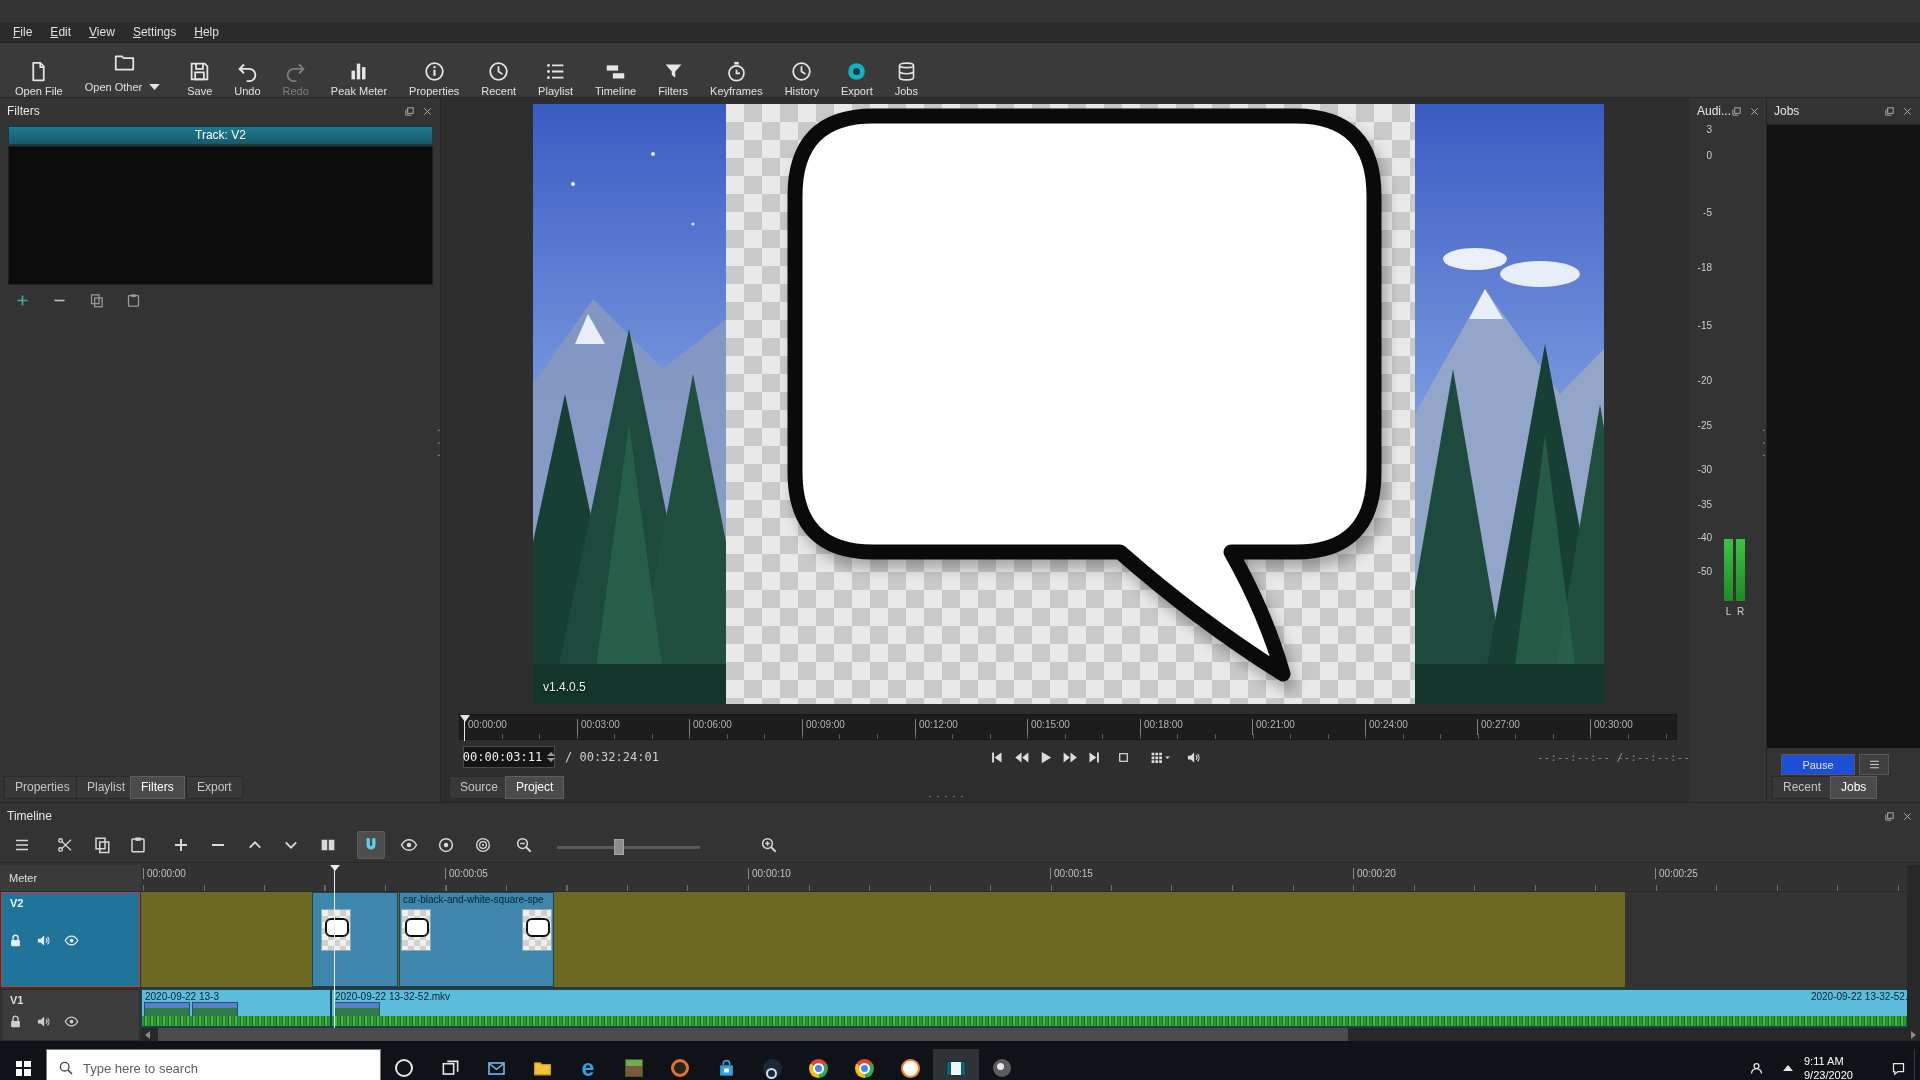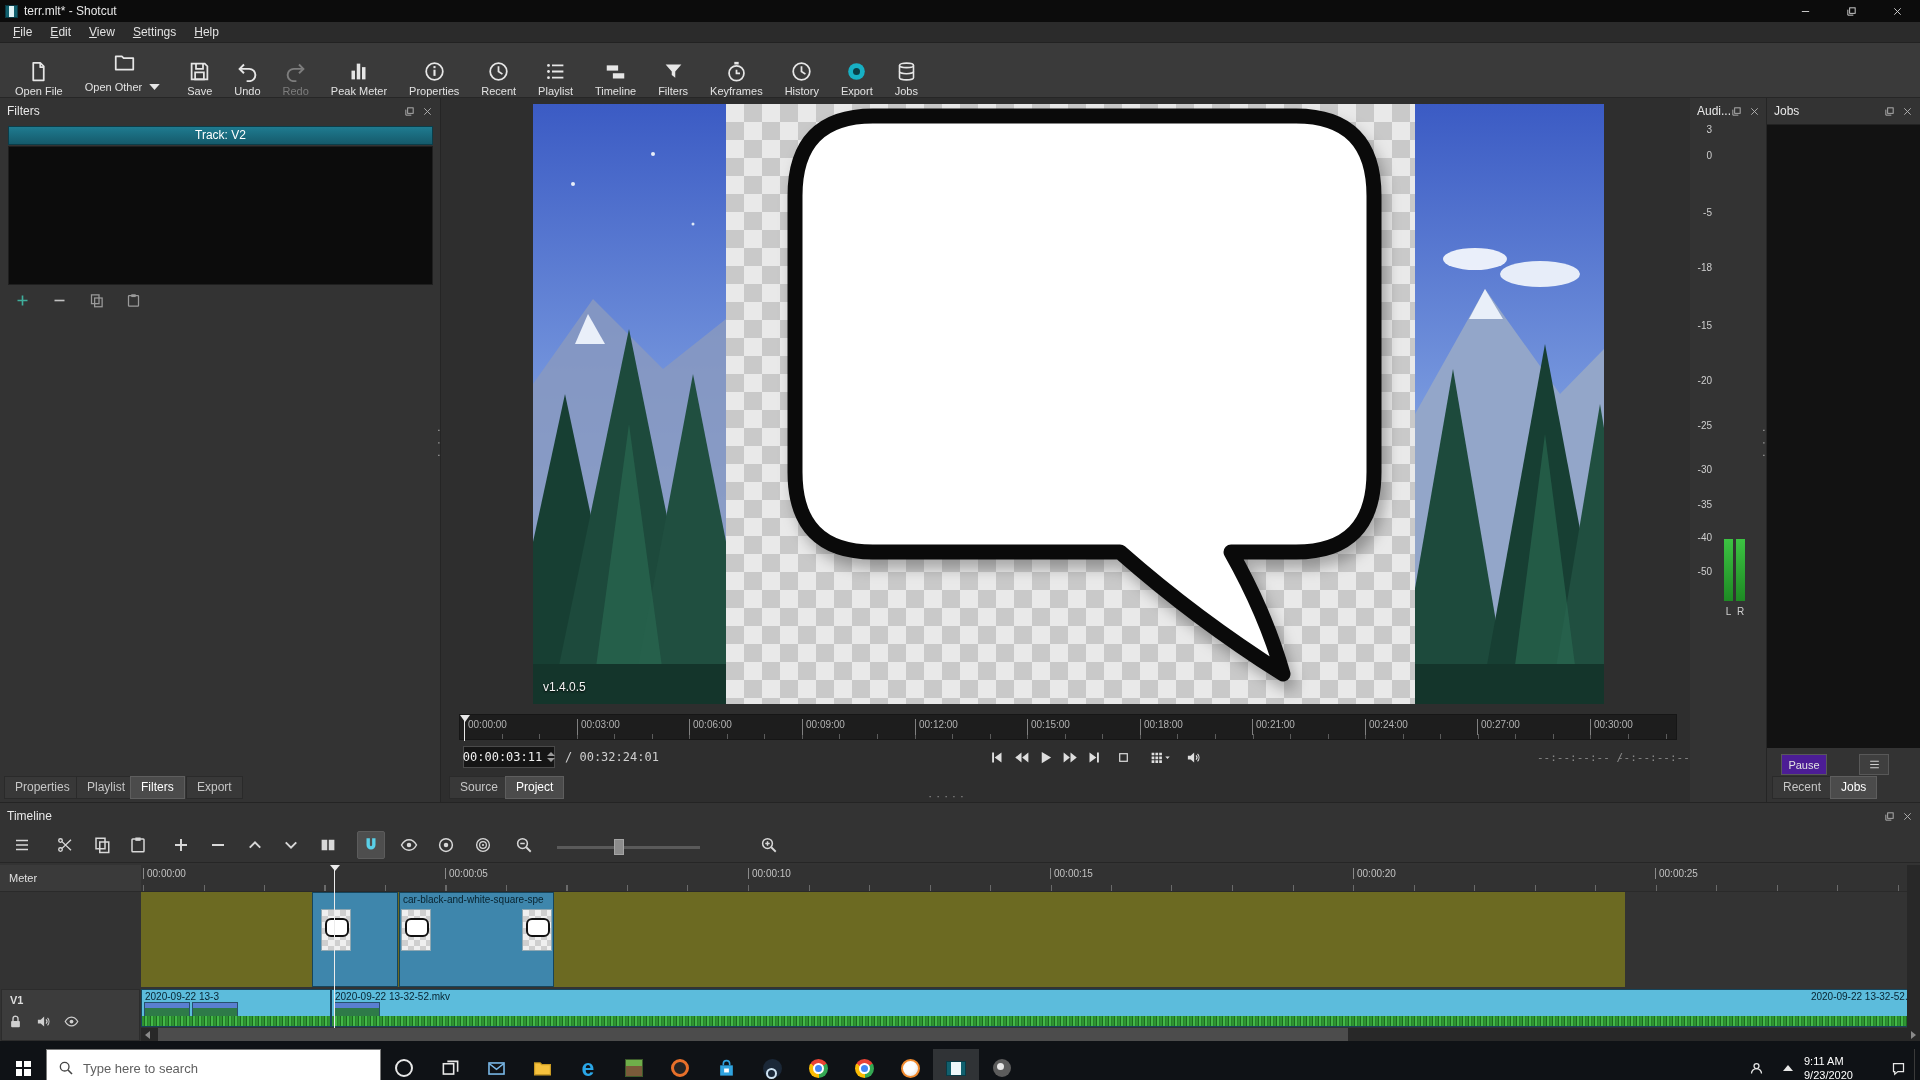--- a/index.html
+++ b/index.html
@@ -77,21 +77,21 @@
 
 
 #meter-panel{left:1690px;top:0;width:77px;height:704px;background:#333;border-right:1px solid #252525}
 .mscale{position:absolute;width:22px;text-align:right;font-size:10px;color:#cfcfcf}
 .mbar{position:absolute;width:9px;height:62px;top:441px;background:linear-gradient(#3cc342,#1d8a23)}
 .mchan{position:absolute;top:508px;width:9px;text-align:center;font-size:10px;color:#cfcfcf}
 
 
 #jobs-panel{left:1767px;top:0;width:153px;height:704px;background:#333}
 #jobs-list{left:0;top:26px;width:153px;height:624px;background:#121212;border-top:1px solid #222}
-#pause-btn{left:14px;top:656px;width:46px;height:21px;background:#4c1d95;border:1px solid #585858;color:#e2e2e2;font-size:11px;display:flex;align-items:center;justify-content:center}
+#pause-btn{left:14px;top:656px;width:74px;height:21px;background:#1d4ed8;border:1px solid #585858;color:#e2e2e2;font-size:11px;display:flex;align-items:center;justify-content:center}
 #jobs-menu-btn{left:92px;top:656px;width:30px;height:21px;background:#3f3f3f;border:1px solid #585858;display:flex;align-items:center;justify-content:center;color:#d0d0d0}
 #jobs-menu-btn svg{width:13px;height:13px}
 
 
 .vdots{position:absolute;color:#8a8a8a;font-size:14px;line-height:5px;writing-mode:vertical-rl;letter-spacing:2px}
 .vdots::before{content:"· · ·"}
 .hdots{position:absolute;color:#8a8a8a;font-size:13px}
 .hdots::before{content:"· · · · ·"}
 
 
@@ -350,41 +350,20 @@
 <symbol id="i-bag" viewBox="0 0 24 24">
         <path d="M4 8h16v13H4z" fill="#2fa3df"></path>
         <path d="M8 8V6a4 4 0 0 1 8 0v2" fill="none" stroke="#2fa3df" stroke-width="2"></path>
         <path d="M9 12h6v5H9z" fill="#fff"></path>
       </symbol>
 </defs>
 </svg>
 
 <div id="app">
 
-  <div id="titlebar" class="ab">
-    <div id="app-logo"></div>
-    <span id="win-title">terr.mlt* - Shotcut</span>
-    <div id="win-controls">
-      <div class="win-btn">
-          <svg class="ic">
-            <use href="#i-min"></use>
-          </svg>
-        </div>
-      <div class="win-btn">
-          <svg class="ic">
-            <use href="#i-restore"></use>
-          </svg>
-        </div>
-      <div class="win-btn">
-          <svg class="ic">
-            <use href="#i-close"></use>
-          </svg>
-        </div>
-    </div>
-  </div>
 
   <div id="menubar" class="ab">
     <span class="menu-item">File</span>
     <span class="menu-item">Edit</span>
     <span class="menu-item">View</span>
     <span class="menu-item">Settings</span>
     <span class="menu-item">Help</span>
   </div>
 
   <div id="toolbar" class="ab">
@@ -844,20 +823,34 @@
         <div class="wave"></div>
       </div>
       <div class="clip" style="left:190px;width:1589px;background:#5cbcdc">
         <span class="clip-label">2020-09-22 13-32-52.mkv</span>
         <span class="clip-label right">2020-09-22 13-32-52.m</span>
         <div class="thumb-forest" style="left:2px"></div>
         <div class="wave"></div>
       </div>
     </div>
 
+    <div id="hdr-v2" class="ab">
+      <span class="hdr-name">V2</span>
+      <div class="hdr-icons" style="top:40px">
+        <svg class="ic">
+            <use href="#i-lock"></use>
+          </svg>
+        <svg class="ic">
+            <use href="#i-spk"></use>
+          </svg>
+        <svg class="ic">
+            <use href="#i-eye"></use>
+          </svg>
+      </div>
+    </div>
     <div id="hdr-v1" class="ab">
       <span class="hdr-name">V1</span>
       <div class="hdr-icons" style="top:24px;color:#cfcfcf">
         <svg class="ic">
             <use href="#i-lock"></use>
           </svg>
         <svg class="ic">
             <use href="#i-spk"></use>
           </svg>
         <svg class="ic">

